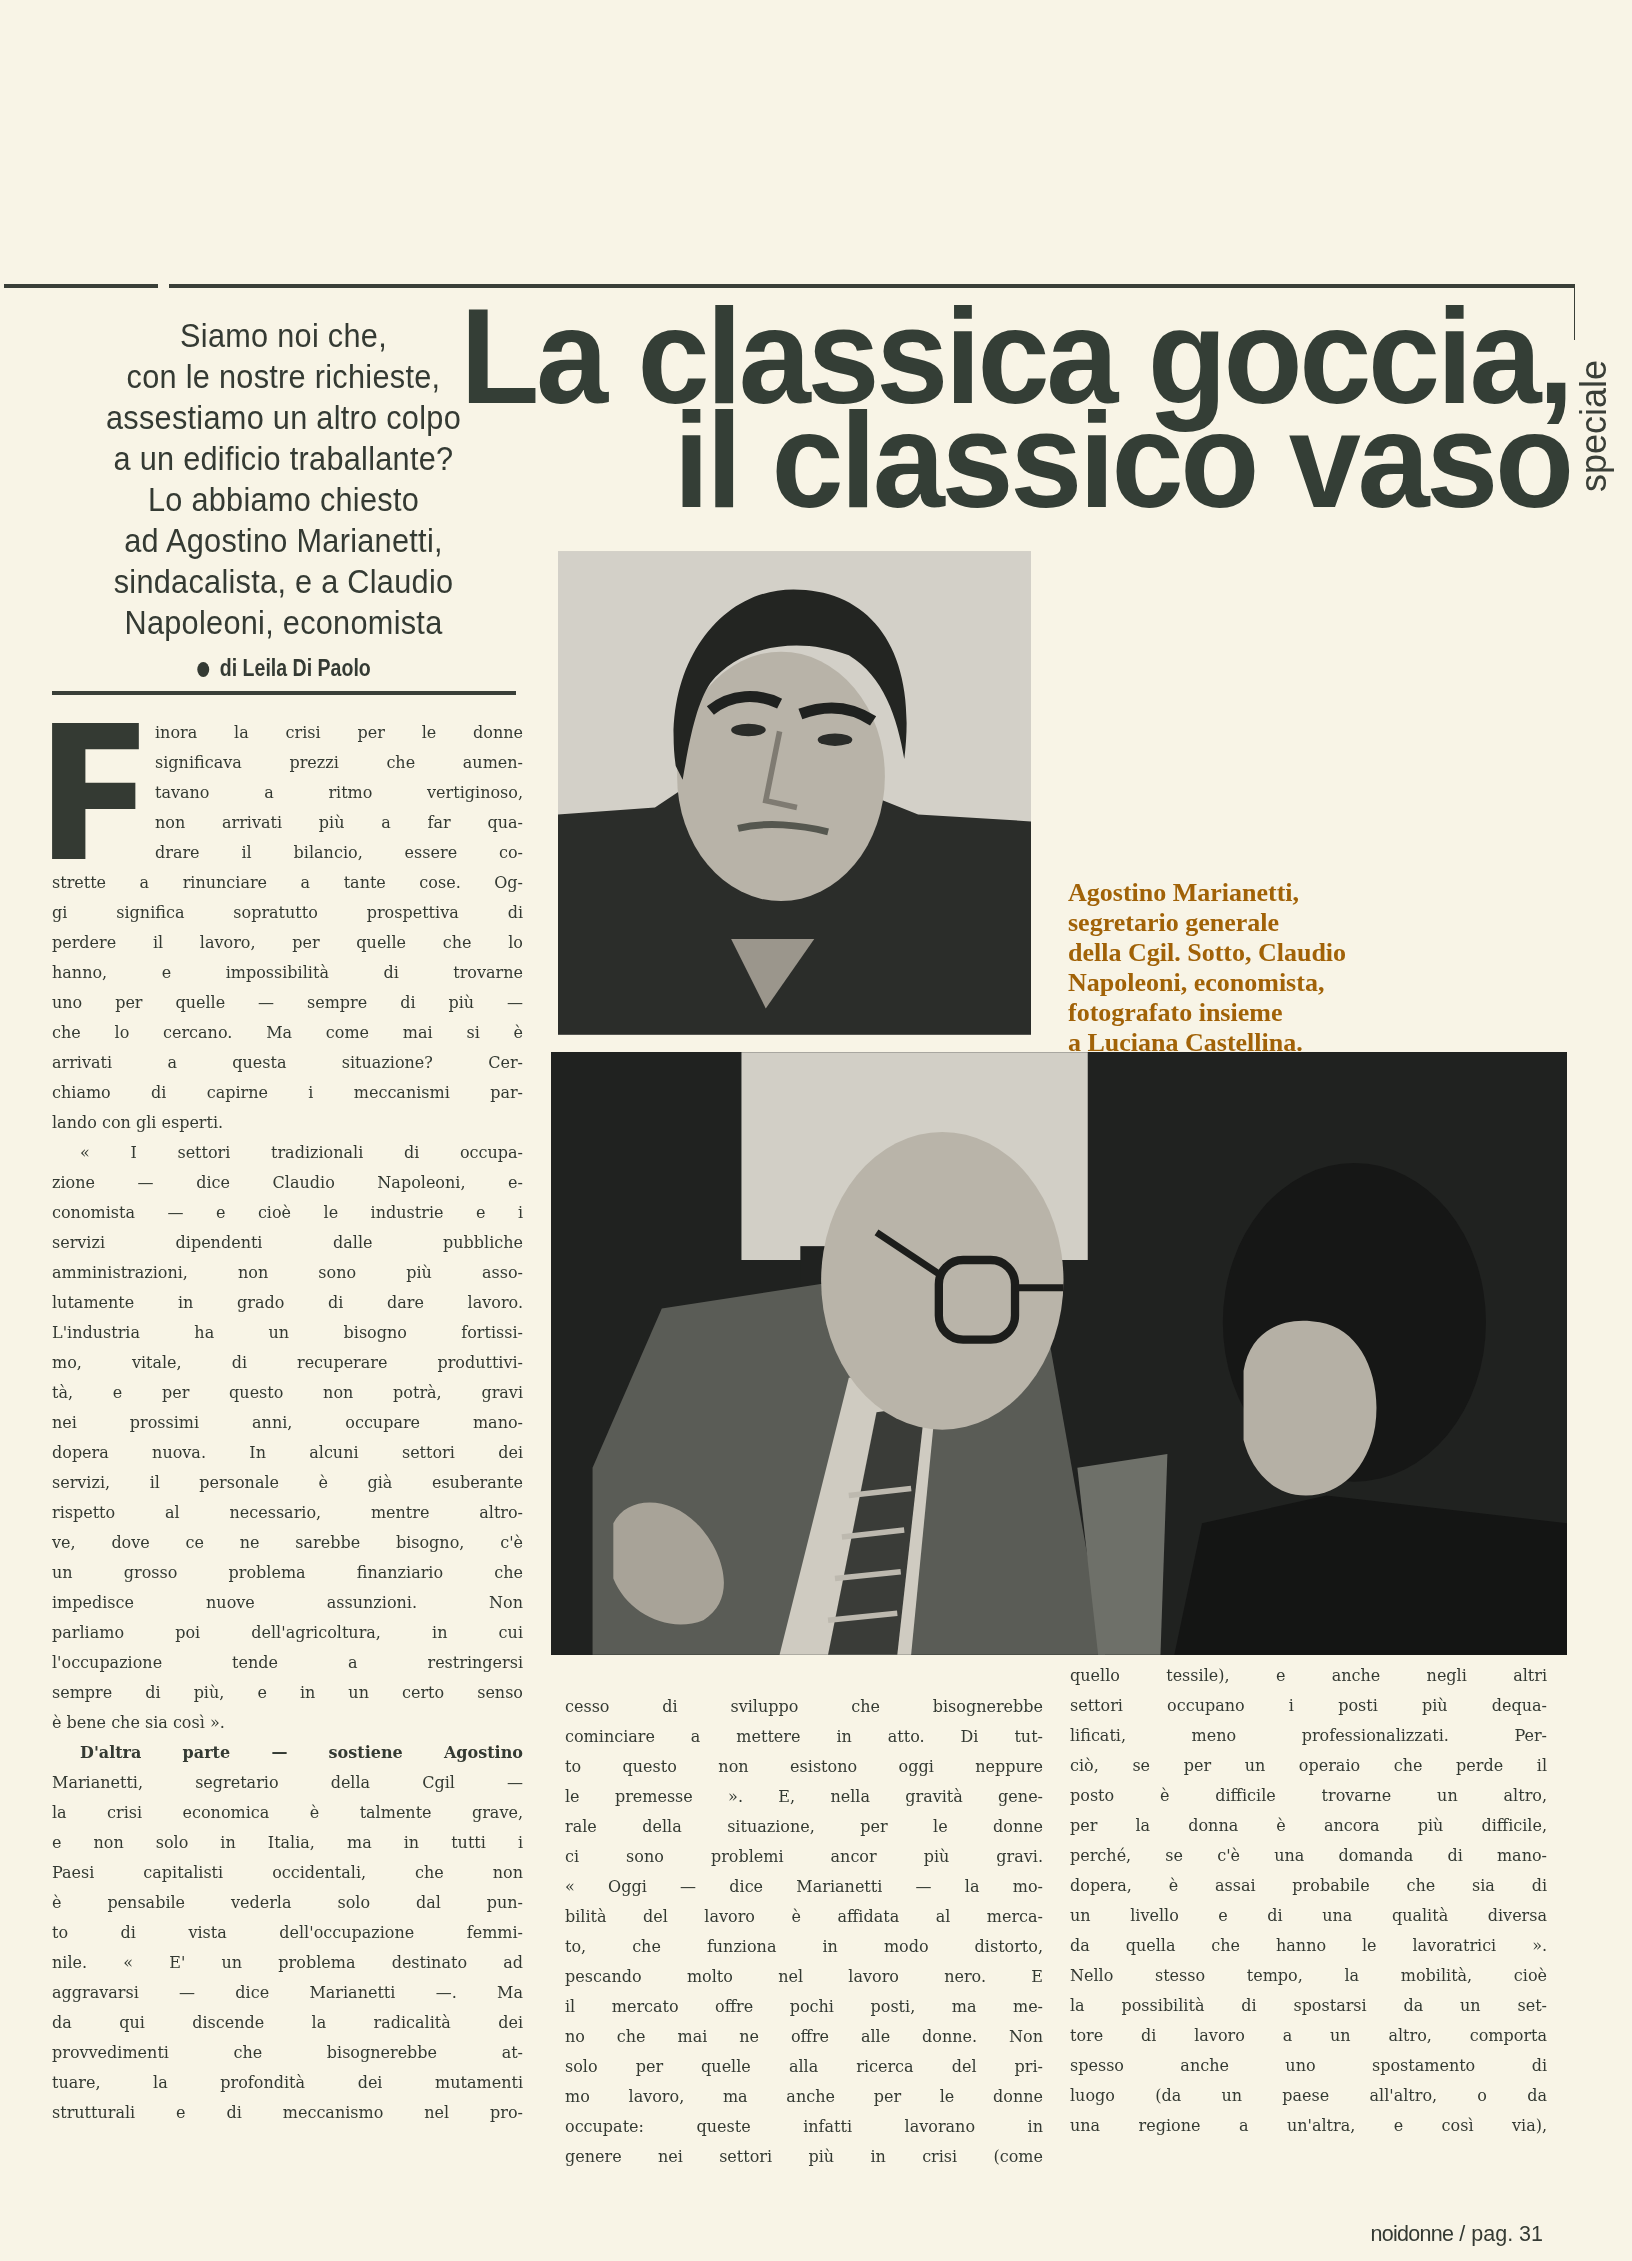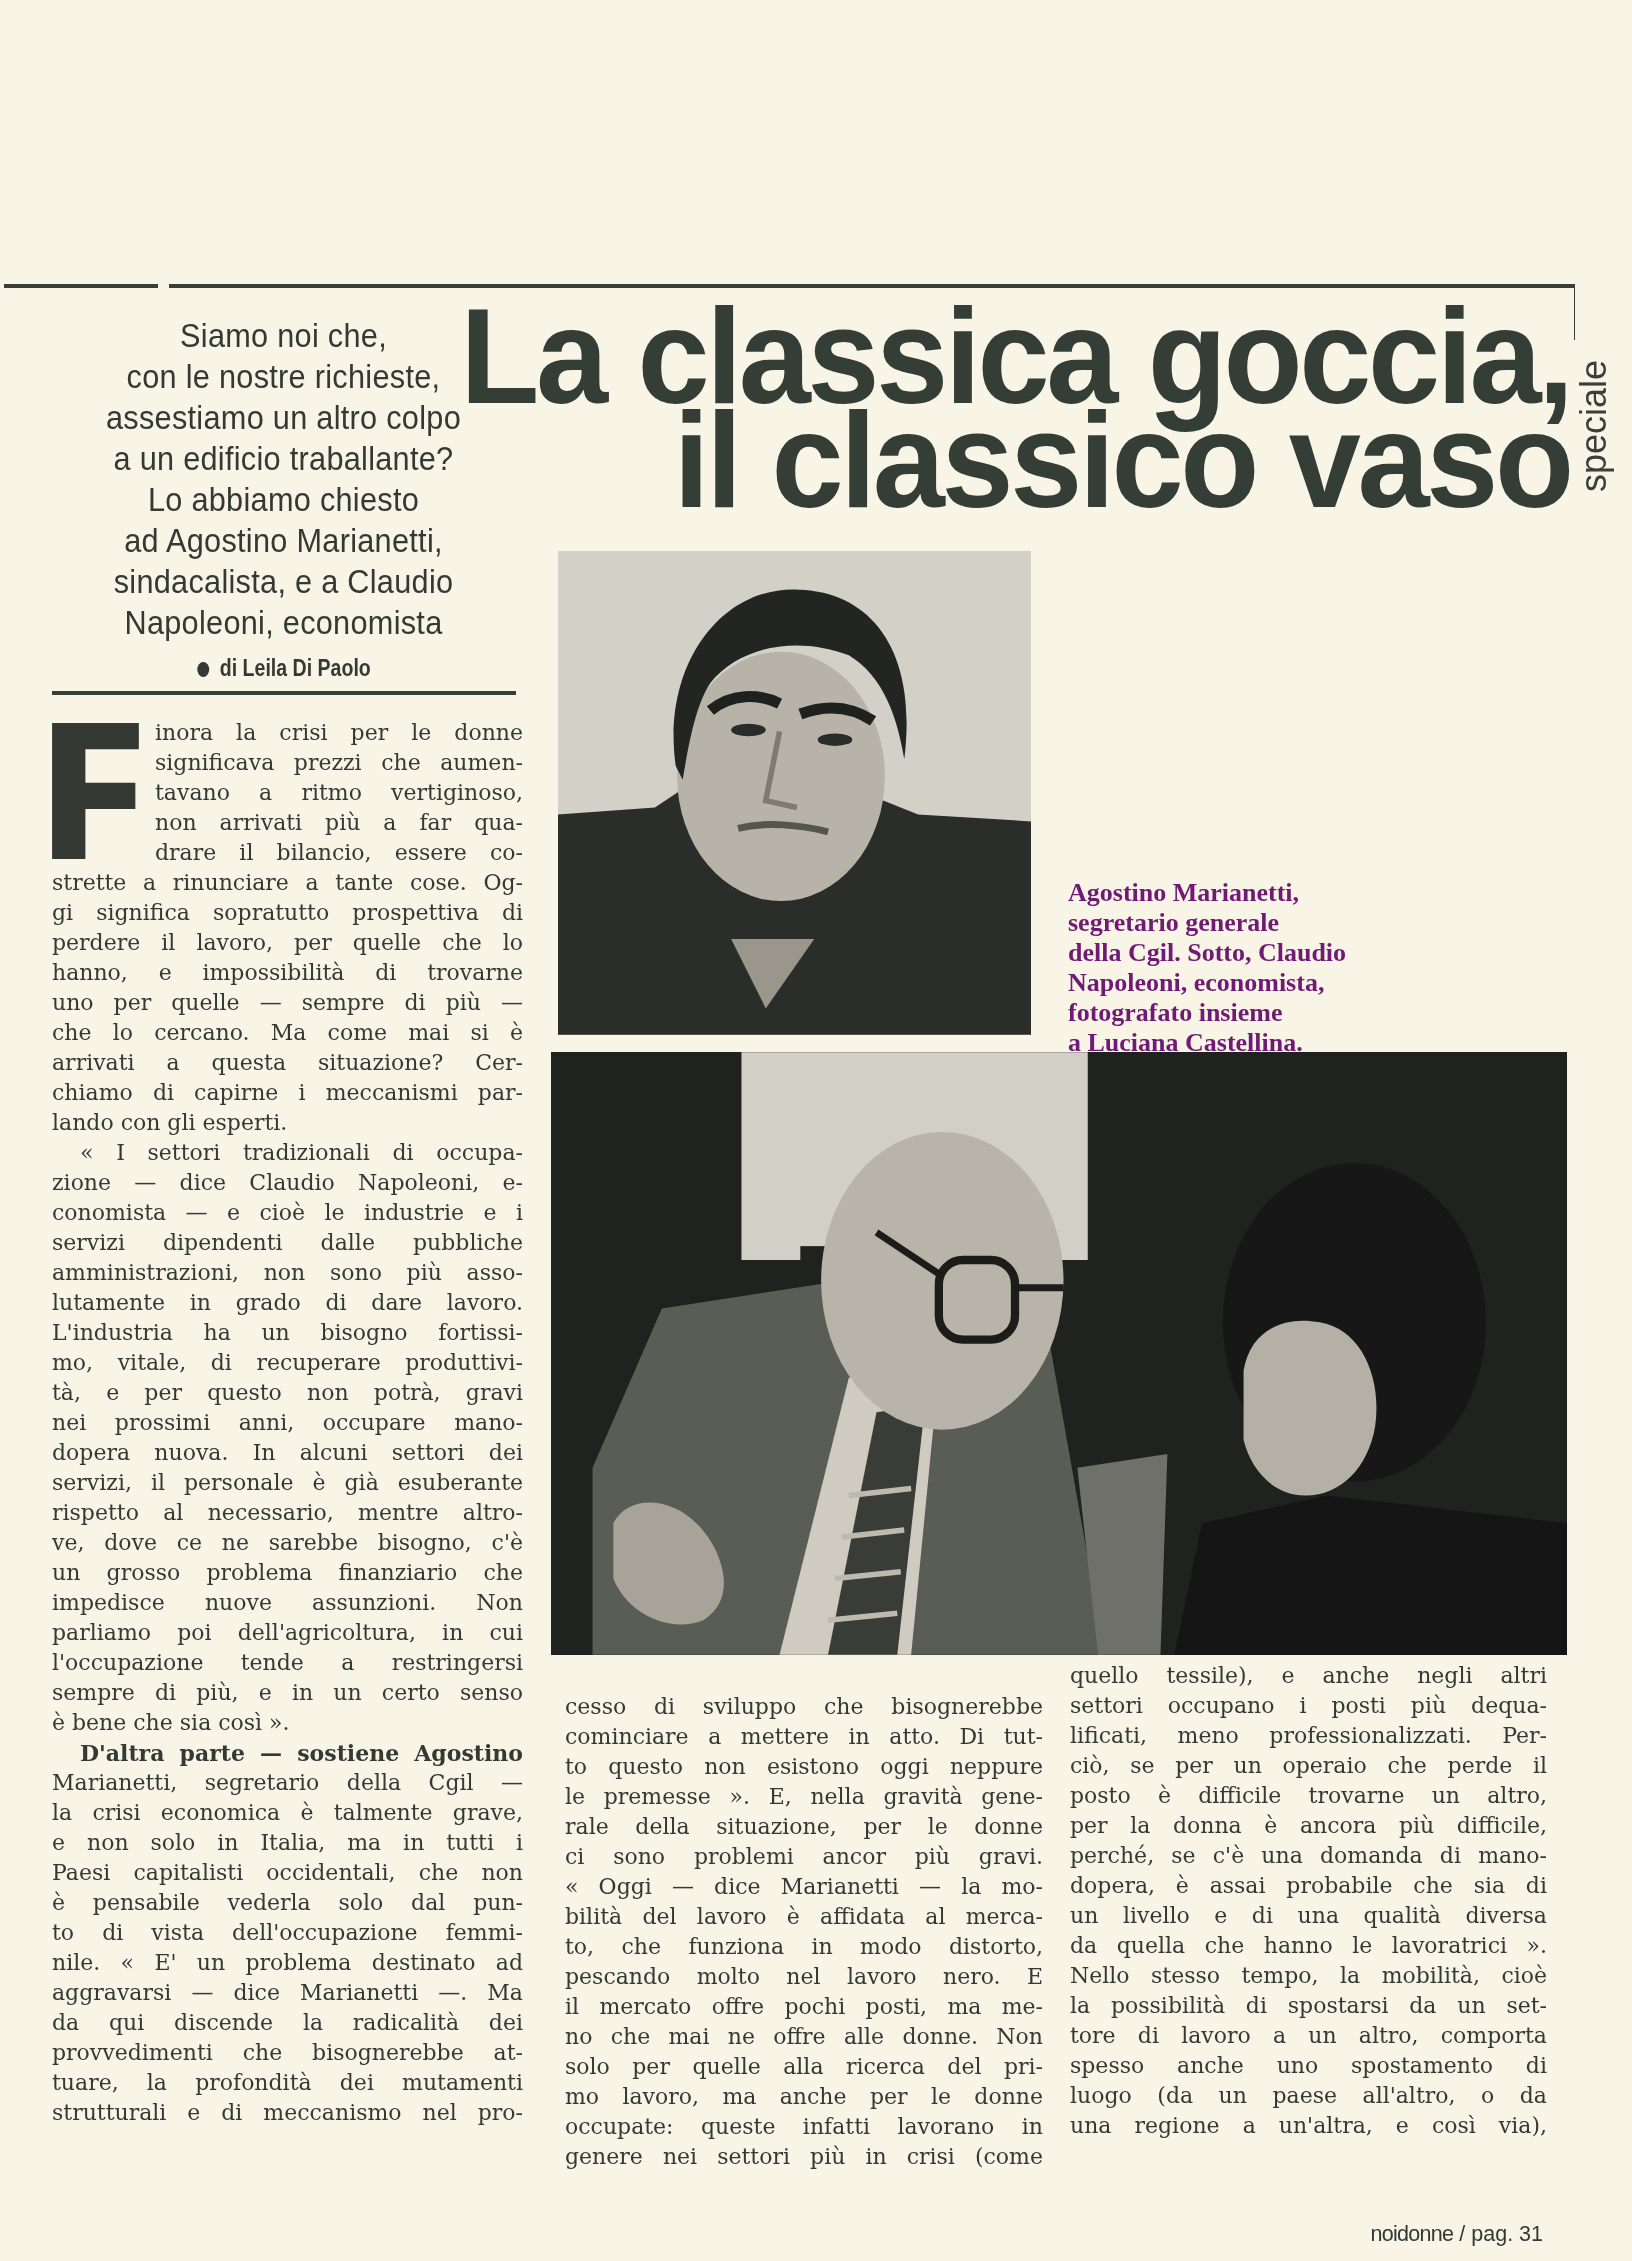--- a/index.html
+++ b/index.html
@@ -43,25 +43,25 @@
     left: 558px; top: 551px; width: 473px; height: 484px;
     background: #d6d3cb;
   }
   .photo2 {
     left: 551px; top: 1052px; width: 1016px; height: 603px;
     background: #1f211f;
   }
   .caption {
     left: 1068px; top: 878px; width: 360px;
     font-family: "Liberation Serif", serif; font-weight: bold;
-    font-size: 26px; line-height: 30px; color: #701a75;
+    font-size: 26px; line-height: 30px; color: #a16207;
   }
   .caption div { white-space: nowrap; }
   .col {
-    font-family: "DejaVu Serif", serif; font-size: 22px; line-height: 30px;
+    font-family: "DejaVu Serif", serif; font-size: 16px; line-height: 30px;
     color: #343a33; text-align: justify; text-align-last: justify;
   }
   .col .ln { white-space: nowrap; text-align-last: justify; text-align: justify; height: 30px; }
   .col .ln.last { text-align-last: left; }
   .col1 { left: 52px; top: 718px; width: 471px; }
   .col2 { left: 565px; top: 1692px; width: 478px; }
   .col3 { left: 1070px; top: 1661px; width: 477px; }
   .col1 .indent-drop { padding-left: 103px; }
   .dropcap {
     position: absolute; left: 52px; top: 723px; width: 89px; height: 136px;

